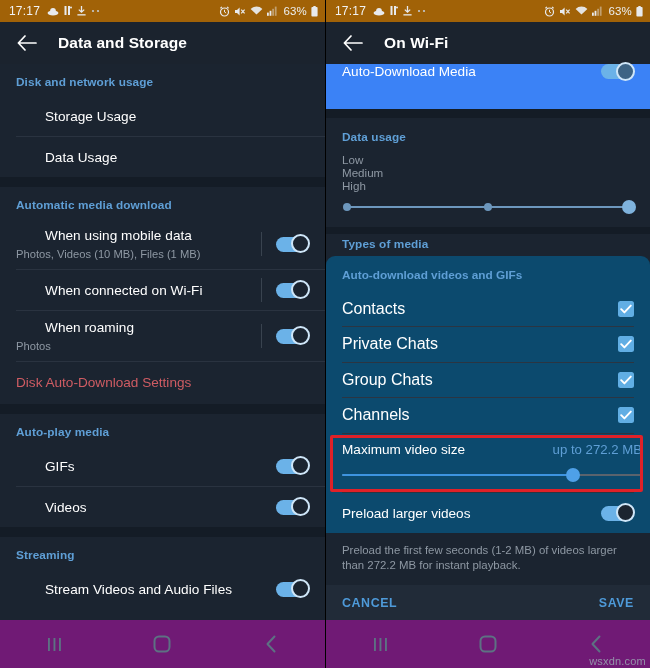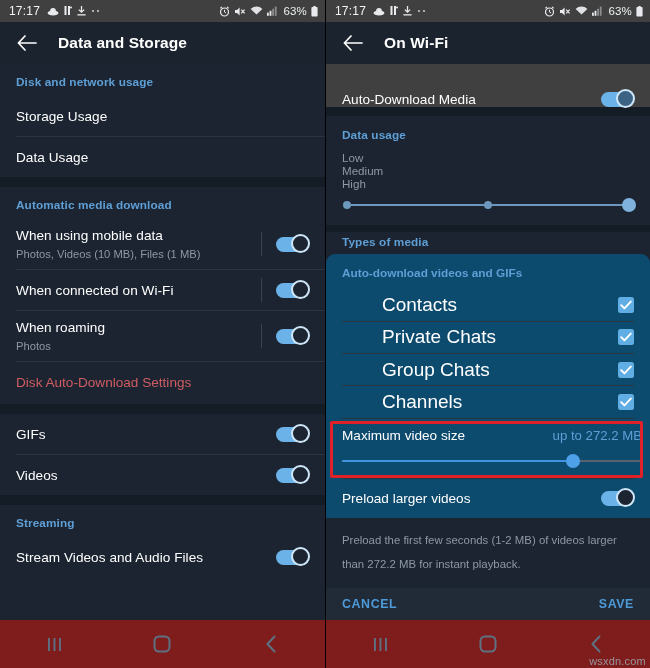--- a/index.html
+++ b/index.html
@@ -15,21 +15,21 @@
     position: relative;
     background: #1b2430;
     display: flex; flex-direction: column;
     overflow: hidden;
   }
   .phone.right { border-left: 1px solid #000; }
 
   
   .statusbar {
     height: 22px; flex: 0 0 22px;
-    background: #404040;
+    background: #a16207;
     display: flex; align-items: center;
     padding: 0 7px 0 9px;
     color: #e8eaed;
     font-size: 11.5px;
     letter-spacing: .2px;
   }
   .sb-time { font-size: 12px; font-weight: 400; color: #f1f3f4; }
   .sb-left-icons { display: flex; align-items: center; gap: 5px; margin-left: 7px; }
   .sb-spacer { flex: 1; }
   .sb-right-icons { display: flex; align-items: center; gap: 4px; }
@@ -72,20 +72,21 @@
   .row {
     display: flex; align-items: center;
     padding: 0 16px;
     min-height: 40px;
     position: relative;
   }
   .row .texts { flex: 1 1 auto; padding: 7px 0; }
   .row .t-main {
     color: #ffffff; font-size: 13.6px; line-height: 19px;
     letter-spacing: .05px;
+    margin-left: 29px;
   }
   .row .t-sub {
     color: #8e98a3; font-size: 11.2px; line-height: 16px; margin-top: 1px;
   }
   .divider { height: 1px; background: #2a3340; margin-left: 16px; }
 
   .vdiv { width: 1px; height: 24px; background: #39434f; margin-right: 14px; }
 
   
   .toggle {
@@ -102,40 +103,40 @@
   .toggle.on-light .knob { background: #3d6384; }
 
   .danger {
     color: #cf5c63; font-size: 13.6px;
     padding: 13px 16px 14px 16px;
   }
 
   
   .navbar {
     flex: 0 0 48px; height: 48px;
-    background: #7f1d1d;
+    background: #701a75;
     display: flex; align-items: center; justify-content: space-around;
     color: #5d7183;
     position: relative;
   }
   .navbar .nb {
     width: 60px; height: 34px;
     display: flex; align-items: center; justify-content: center;
     cursor: pointer;
   }
   .watermark {
     position: absolute; right: 4px; bottom: 1px;
     color: #9aa6b2; font-size: 11px; opacity: .85;
     letter-spacing: .2px;
   }
 
   
   .hl-row {
-    background: #404040;
-    display: flex; align-items: flex-end;
+    background: #3b82f6;
+    display: flex; align-items: flex-start;
     padding: 0 16px; height: 48px;
   }
   .hl-row .t-main { color: #fff; font-size: 13.6px; flex: 1; }
 
   .usage-block { background: #1b2430; padding: 10px 16px 14px 16px; }
   .usage-labels {
     display: flex; justify-content: space-between;
     color: #8e98a3; font-size: 11.6px; margin: 9px 0 9px 0; flex-direction: column;
   }
   .slider3 { position: relative; height: 12px; margin: 0 2px; }
@@ -164,21 +165,21 @@
     overflow: hidden;
   }
   .dlg-title {
     color: #5f9fd6; font-size: 11.8px; font-weight: 700;
     padding: 12px 16px 9px 16px;
   }
   .cbrow {
     display: flex; align-items: center;
     padding: 0 16px; height: 40px;
   }
-  .cbrow .lbl { flex: 1; color: #fff; font-size: 19px; margin-left: 40px; }
+  .cbrow .lbl { flex: 1; color: #fff; font-size: 16px; }
   .checkbox {
     width: 16px; height: 16px; border-radius: 2.5px;
     background: #61aee4;
     display: flex; align-items: center; justify-content: center;
     flex: 0 0 16px; cursor: pointer;
   }
   .checkbox svg { display: block; }
   .dlg-div { height: 1px; background: #2b3542; margin: 0 16px; }
 
   .maxsize {
@@ -208,21 +209,21 @@
     left: 4px; right: 7px; top: 2px; bottom: 0px;
   }
 
   .preload-row {
     display: flex; align-items: center;
     padding: 15px 16px; height: 40px;
   }
   .preload-row .lbl { flex: 1; color: #fff; font-size: 13.6px; }
   .preload-desc {
     background: #1b2430;
-    color: #8e98a3; font-size: 11.4px; line-height: 24px;
+    color: #8e98a3; font-size: 11.4px; line-height: 15px;
     padding: 10px 16px 12px 16px;
   }
   .dlg-actions {
     display: flex; align-items: center; justify-content: space-between;
     padding: 0 16px; height: 40px;
     background: #212b38;
   }
   .dlg-actions .act {
     color: #4e9ad9; font-size: 12.4px; font-weight: 700;
     letter-spacing: .6px; cursor: pointer;
@@ -367,20 +368,21 @@
             </div>
         </div>
         <div class="divider"></div>
 
         <div class="danger">Disk Auto-Download Settings</div>
       </div>
 
       <div class="sectiongap"></div>
 
       <div class="section">
+        <div class="sec-head">Auto-play media</div>
         <div class="row">
           <div class="texts">
             <div class="t-main">GIFs</div>
           </div>
           <div class="toggle">
               <div class="knob"></div>
             </div>
         </div>
         <div class="divider"></div>
         <div class="row">

